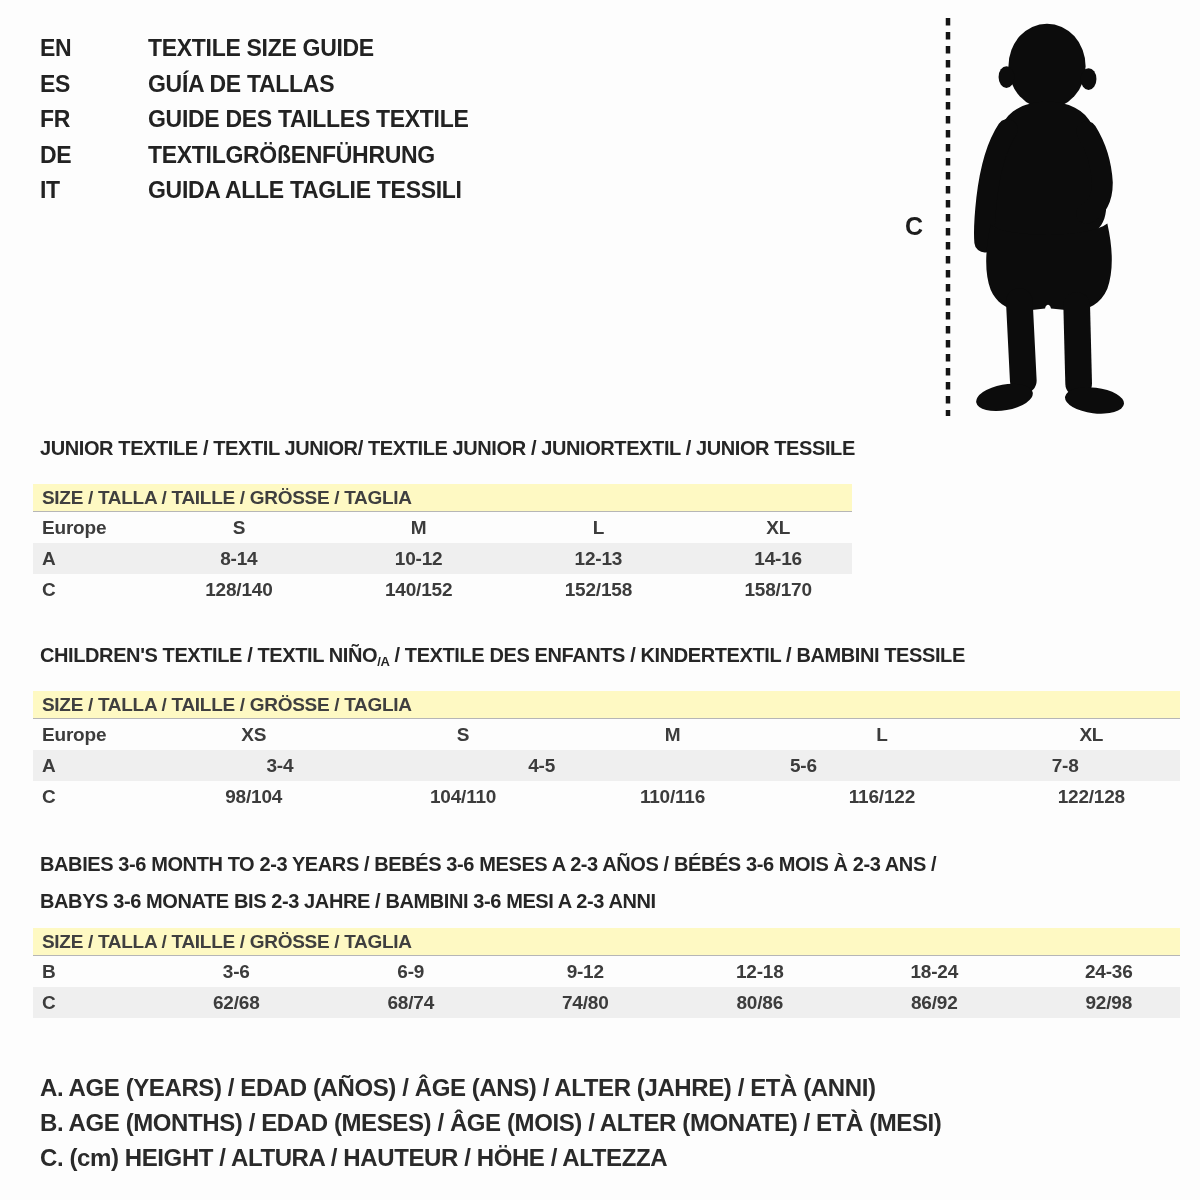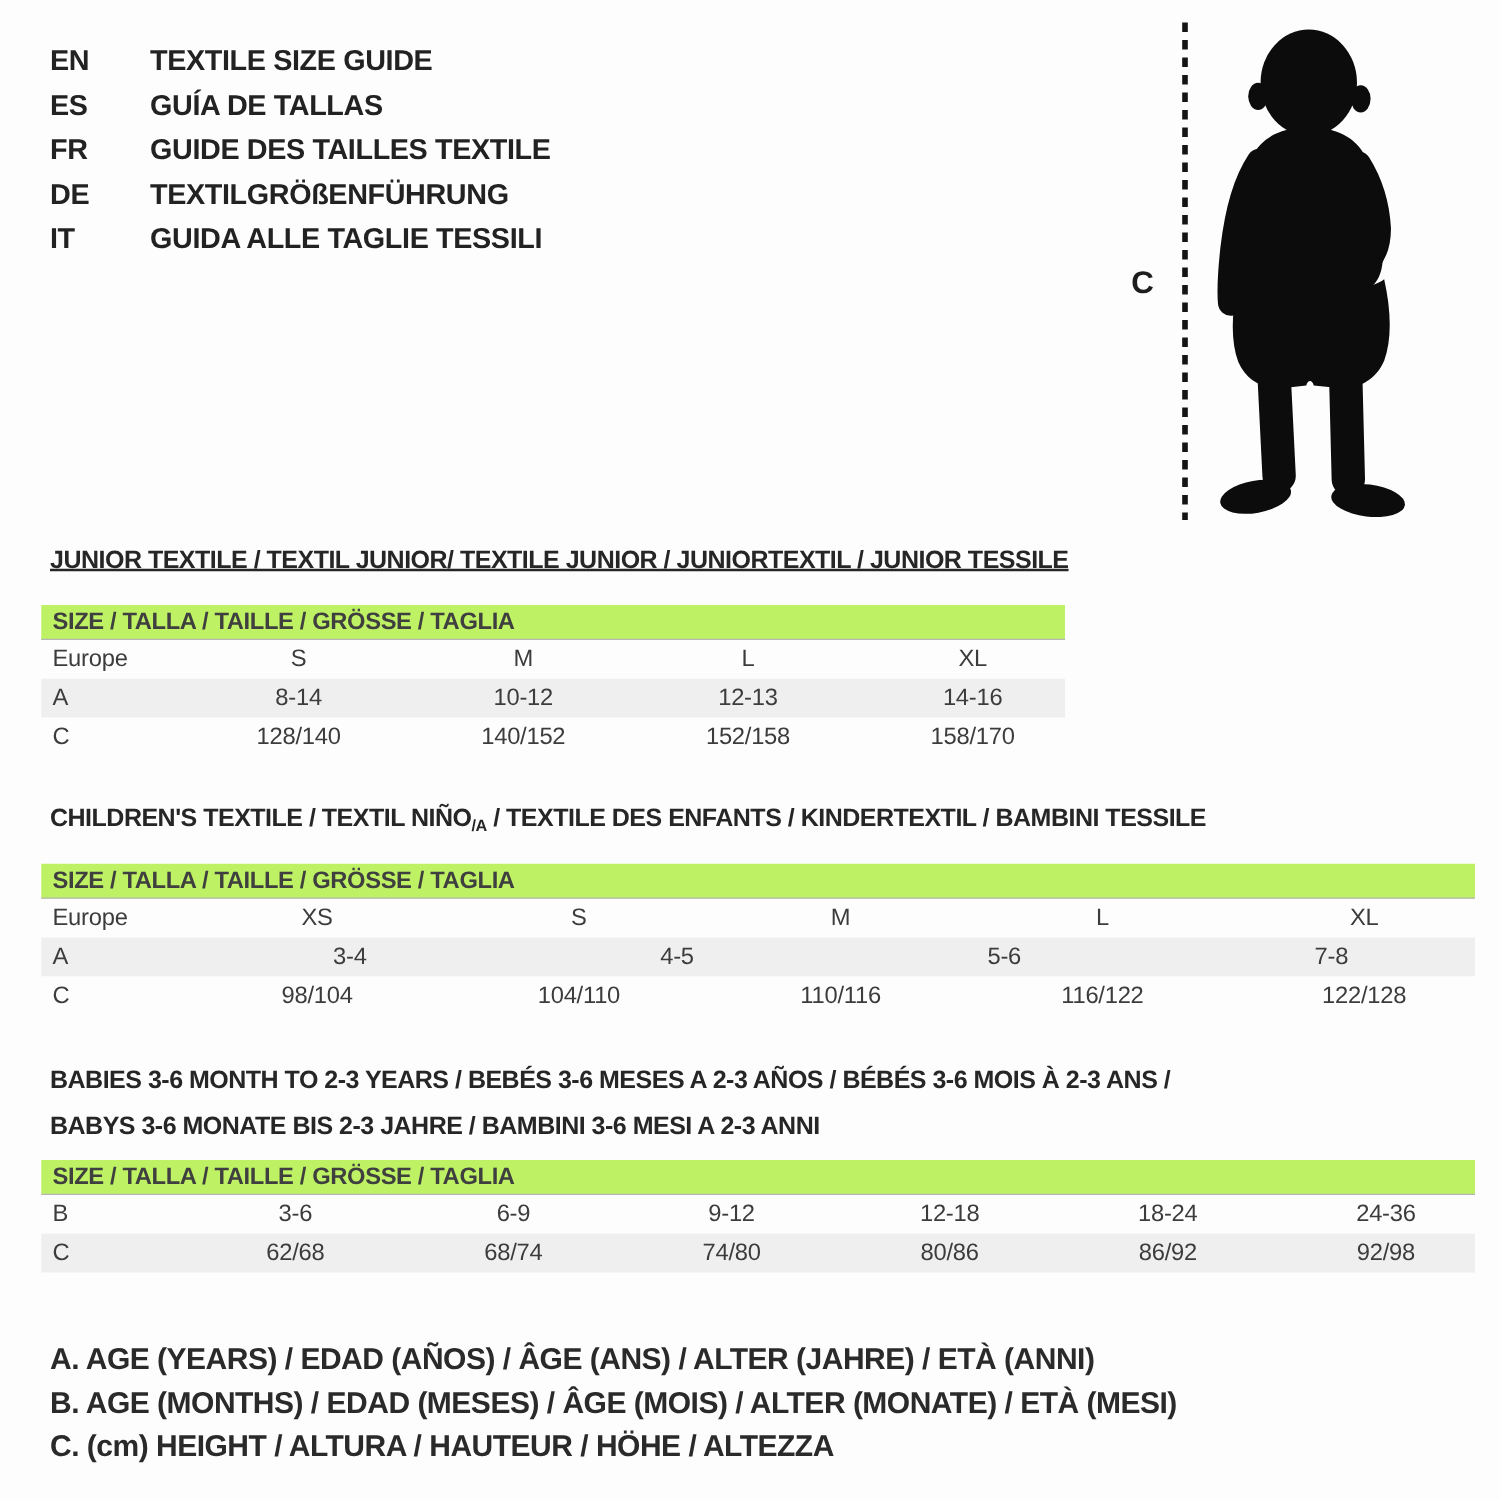--- a/index.html
+++ b/index.html
@@ -4,35 +4,35 @@
 <style>
   html,body{margin:0;padding:0;}
   body{
     width:1200px;height:1200px;position:relative;
     background:#fdfdfd;
     font-family:"Liberation Sans","DejaVu Sans",sans-serif;
     color:#2d2d2d;overflow:hidden;
   }
   
   .lang-list{position:absolute;left:40px;top:31px;}
-  .lang-row{display:flex;height:35.5px;align-items:center;}
+  .lang-row{display:flex;height:35.5px;align-items:center;gap:28px;}
   .lang-code{width:80px;font-size:23px;font-weight:700;letter-spacing:-0.3px;color:#222;}
   .lang-title{font-size:23px;font-weight:700;letter-spacing:-0.3px;color:#222;}
   
   .dash-line{position:absolute;left:944px;top:16px;}
   .c-label{position:absolute;left:905px;top:212px;font-size:25px;font-weight:700;color:#1d1d1d;}
   .toddler{position:absolute;left:960px;top:14px;}
   
   .section-title{position:absolute;left:40px;font-size:20px;font-weight:700;letter-spacing:-0.4px;color:#262626;white-space:nowrap;}
   .title-sub{font-size:13px;vertical-align:-4px;font-weight:700;}
   .babies-title{line-height:37px;}
   .size-table{position:absolute;left:33px;}
-  .bar{height:28px;line-height:28px;background:#bef264;border-bottom:1px solid #b6b6b6;
+  .bar{height:28px;line-height:28px;background:#fef9c3;border-bottom:1px solid #b6b6b6;
        font-size:19px;font-weight:700;letter-spacing:-0.3px;color:#3f3f3f;padding-left:9px;box-sizing:border-box;}
-  .trow{display:flex;height:31px;line-height:31px;font-size:19px;font-weight:400;letter-spacing:-0.2px;color:#3c3c3c;gap:32px;}
+  .trow{display:flex;height:31px;line-height:31px;font-size:19px;font-weight:700;letter-spacing:-0.2px;color:#3c3c3c;gap:32px;}
   .trow.shaded{background:#efefef;}
   .tlabel{width:100px;padding-left:9px;box-sizing:border-box;}
   .tcell{flex:1;text-align:center;}
   
   .legend{position:absolute;left:40px;top:1070px;}
   .legend-line{height:35px;line-height:35px;font-size:24px;font-weight:700;letter-spacing:-0.4px;color:#2a2a2a;white-space:nowrap;}
 </style>
 </head>
 <body>
 
@@ -72,21 +72,21 @@
     <path d="M48,116 C36,134 30,160 27,186 C25,204 24,218 25,230" fill="none" stroke="#0c0c0c" stroke-width="21" stroke-linecap="round"></path>
     <path d="M128,118 C138,134 143,152 144,170 C144,186 138,196 128,201" fill="none" stroke="#0c0c0c" stroke-width="21" stroke-linecap="round"></path>
     <path d="M31,212 C25,240 25,262 31,278 C38,294 52,300 68,299 L86,297 C87,292 91,292 92,297 L112,299 C128,300 142,293 149,277 C155,260 155,238 149,211 C130,226 46,226 31,212 Z"></path>
     <path d="M60,290 L64,370" fill="none" stroke="#0c0c0c" stroke-width="27" stroke-linecap="round"></path>
     <path d="M118,294 L120,373" fill="none" stroke="#0c0c0c" stroke-width="27" stroke-linecap="round"></path>
     <ellipse cx="45" cy="387" rx="29" ry="13" transform="rotate(-10 45 387)"></ellipse>
     <ellipse cx="136" cy="390" rx="30" ry="13" transform="rotate(7 136 390)"></ellipse>
   </g>
 </svg>
 
-<div class="section-title" style="top:437px;text-decoration:underline;">JUNIOR TEXTILE / TEXTIL JUNIOR/ TEXTILE JUNIOR / JUNIORTEXTIL / JUNIOR TESSILE</div>
+<div class="section-title" style="top:437px;">JUNIOR TEXTILE / TEXTIL JUNIOR/ TEXTILE JUNIOR / JUNIORTEXTIL / JUNIOR TESSILE</div>
 <div class="size-table" style="top:484px;width:819px;">
   <div class="bar">SIZE / TALLA / TAILLE / GRÖSSE / TAGLIA</div>
   <div class="trow">
     <div class="tlabel">Europe</div>
     <div class="tcell">S</div>
     <div class="tcell">M</div>
     <div class="tcell">L</div>
     <div class="tcell">XL</div>
   </div>
   <div class="trow shaded">

